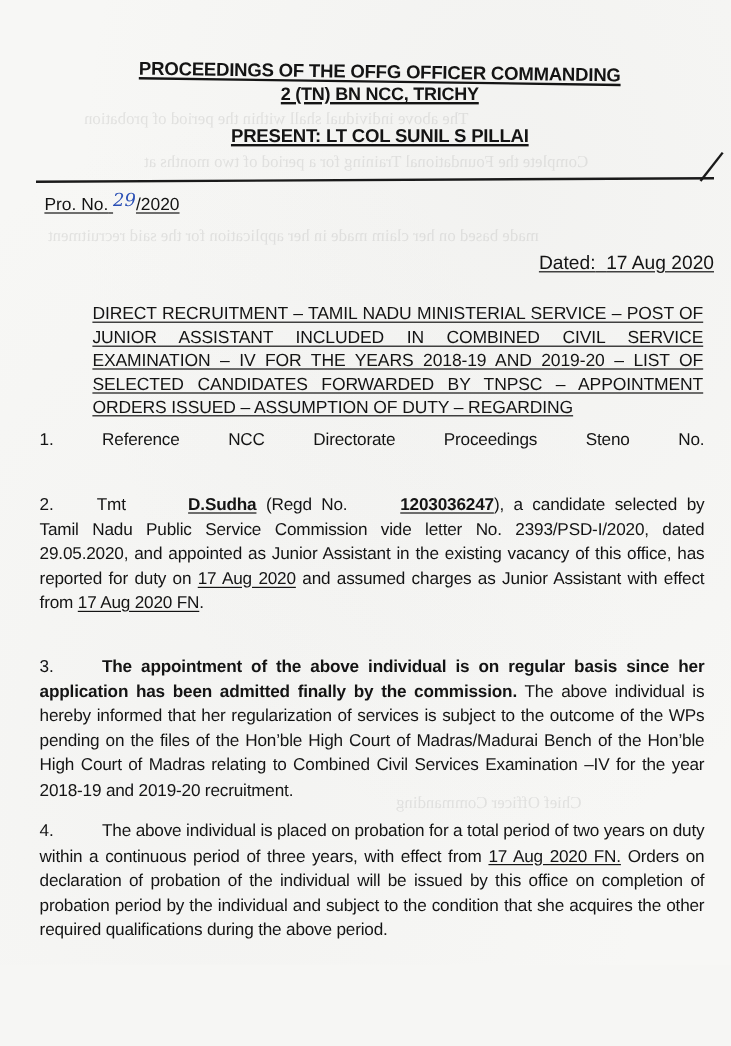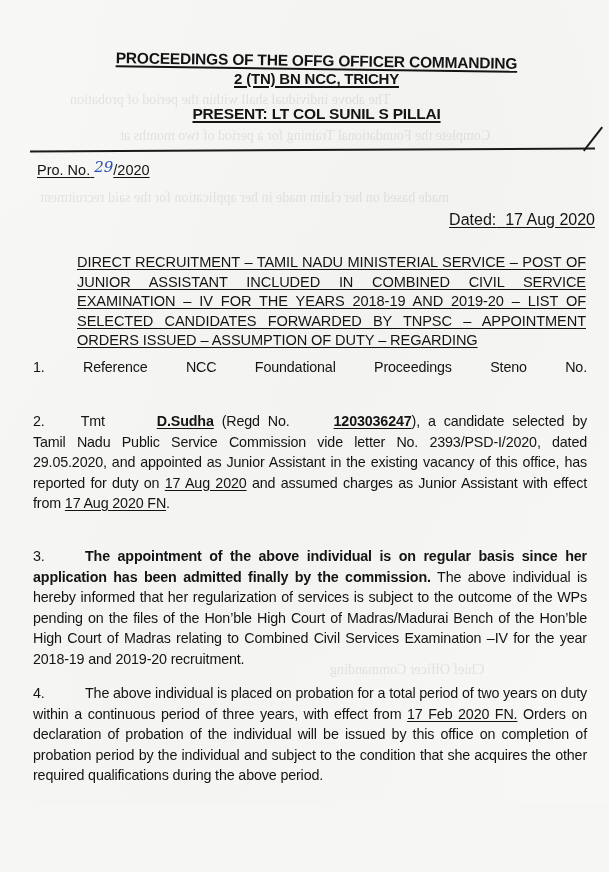--- a/index.html
+++ b/index.html
@@ -145,21 +145,21 @@
     <span>17 Aug 2020</span>
   </div>
 
   <div class="subject">DIRECT RECRUITMENT – TAMIL NADU MINISTERIAL SERVICE – POST OF JUNIOR ASSISTANT INCLUDED IN COMBINED CIVIL SERVICE EXAMINATION – IV FOR THE YEARS 2018-19 AND 2019-20 – LIST OF SELECTED CANDIDATES FORWARDED BY TNPSC – APPOINTMENT ORDERS ISSUED – ASSUMPTION OF DUTY – REGARDING</div>
 
   <div class="para p1">
     <div class="tokens">
       <span>1.</span>
       <span>Reference</span>
       <span>NCC</span>
-      <span>Foundational</span>
+      <span>Directorate</span>
       <span>Proceedings</span>
       <span>Steno</span>
       <span>No.</span>
     </div>
   </div>
 
   <div class="para p2">
     <span class="num">2.</span>
     <span>Tmt</span>
     <span class="bu">D.Sudha</span>
@@ -169,17 +169,17 @@
     <span class="u">17 Aug 2020 FN</span><span>.</span>
   </div>
 
   <div class="para p3">
     <span class="num-wide">3.</span><span class="b">The appointment of the above individual is on regular basis since her application has been admitted finally by the commission.</span>
     <span>The above individual is hereby informed that her regularization of services is subject to the outcome of the WPs pending on the files of the Hon’ble High Court of Madras/Madurai Bench of the Hon’ble High Court of Madras relating to Combined Civil Services Examination –IV for the year 2018-19 and 2019-20 recruitment.</span>
   </div>
 
   <div class="para p4">
     <span class="num-wide">4.</span><span>The above individual is placed on probation for a total period of two years on duty within a continuous period of three years, with effect from</span>
-    <span class="u">17 Feb 2020 FN.</span>
+    <span class="u">17 Aug 2020 FN.</span>
     <span>Orders on declaration of probation of the individual will be issued by this office on completion of probation period by the individual and subject to the condition that she acquires the other required qualifications during the above period.</span>
   </div>
 
 </div>
 
 </body></html>

